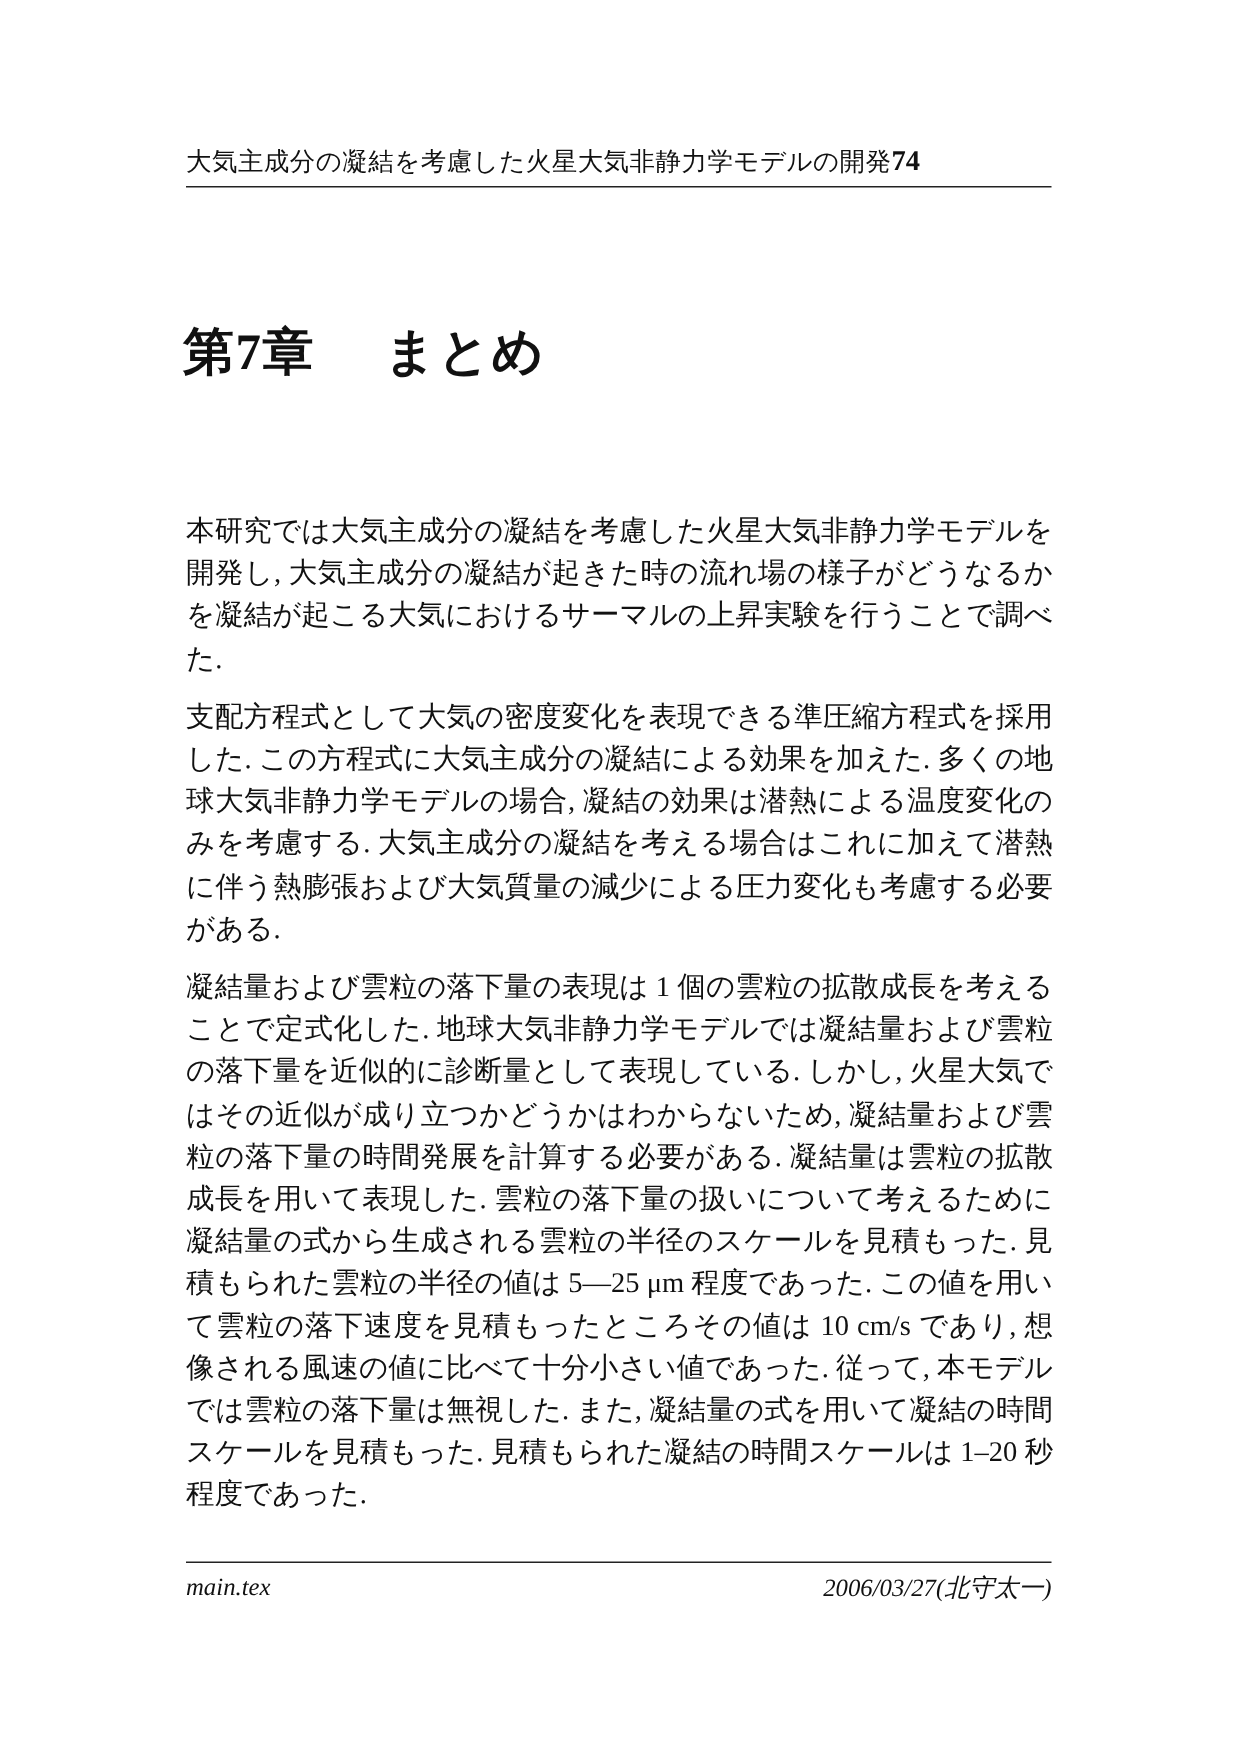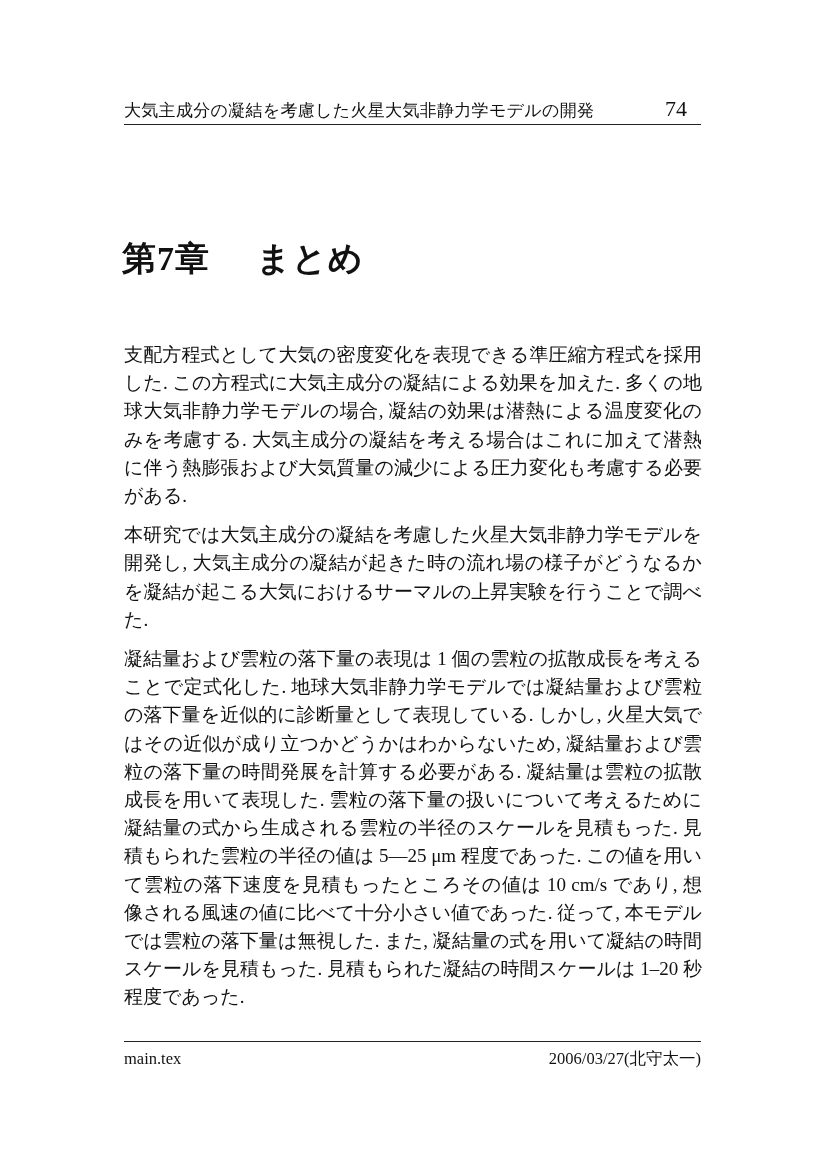--- a/index.html
+++ b/index.html
@@ -14,48 +14,47 @@
     background: #ffffff;
     color: #111111;
     font-family: "Liberation Serif", "DejaVu Serif", serif;
     overflow: hidden;
   }
 
   
   .header {
     position: absolute;
     left: 124px;
-    right: 139px;
+    right: 125px;
     top: 96px;
     display: flex;
-    justify-content: space-between;
     align-items: baseline;
   }
   .header-title {
     font-size: 17px;
     letter-spacing: 0.3px;
   }
   .header-page {
-    font-size: 22px;
-    font-weight: normal;
+    font-size: 19px;
+    font-weight: bold;
   }
   .header-rule {
     position: absolute;
     left: 124px;
     right: 125px;
     top: 124px;
     height: 0;
     border-top: 1.4px solid #222222;
   }
 
   
   .chapter {
     position: absolute;
     left: 122px;
-    top: 236px;
+    top: 212px;
     margin: 0;
     font-family: "Liberation Sans", "DejaVu Sans", sans-serif;
     font-weight: bold;
     font-size: 34px;
     letter-spacing: 1px;
     white-space: nowrap;
   }
   .chapter .chapter-number {
     font-family: "Liberation Serif", "DejaVu Serif", serif;
     font-weight: bold;
@@ -89,43 +88,44 @@
     height: 0;
     border-top: 1.2px solid #222222;
   }
   .footer {
     position: absolute;
     left: 124px;
     right: 125px;
     top: 1048px;
     display: flex;
     justify-content: space-between;
-    align-items: center;
+    align-items: flex-start;
     font-size: 16.5px;
+    font-style: italic;
   }
 </style>
 </head>
 <body>
 
 <div class="page">
 
   <div class="header">
     <span class="header-title">大気主成分の凝結を考慮した火星大気非静力学モデルの開発</span>
     <span class="header-page">74</span>
   </div>
   <div class="header-rule"></div>
 
   <h1 class="chapter">
     <span><span>第</span><span class="chapter-number">7</span><span>章</span></span>
     <span class="chapter-title">まとめ</span>
   </h1>
 
   <div class="body-text">
+    <p>本研究では大気主成分の凝結を考慮した火星大気非静力学モデルを開発し, 大気主成分の凝結が起きた時の流れ場の様子がどうなるかを凝結が起こる大気におけるサーマルの上昇実験を行うことで調べた.</p>
     <p>支配方程式として大気の密度変化を表現できる準圧縮方程式を採用した. この方程式に大気主成分の凝結による効果を加えた. 多くの地球大気非静力学モデルの場合, 凝結の効果は潜熱による温度変化のみを考慮する. 大気主成分の凝結を考える場合はこれに加えて潜熱に伴う熱膨張および大気質量の減少による圧力変化も考慮する必要がある.</p>
-    <p>本研究では大気主成分の凝結を考慮した火星大気非静力学モデルを開発し, 大気主成分の凝結が起きた時の流れ場の様子がどうなるかを凝結が起こる大気におけるサーマルの上昇実験を行うことで調べた.</p>
     <p>凝結量および雲粒の落下量の表現は 1 個の雲粒の拡散成長を考えることで定式化した. 地球大気非静力学モデルでは凝結量および雲粒の落下量を近似的に診断量として表現している. しかし, 火星大気ではその近似が成り立つかどうかはわからないため, 凝結量および雲粒の落下量の時間発展を計算する必要がある. 凝結量は雲粒の拡散成長を用いて表現した. 雲粒の落下量の扱いについて考えるために凝結量の式から生成される雲粒の半径のスケールを見積もった. 見積もられた雲粒の半径の値は 5—25 μm 程度であった. この値を用いて雲粒の落下速度を見積もったところその値は 10 cm/s であり, 想像される風速の値に比べて十分小さい値であった. 従って, 本モデルでは雲粒の落下量は無視した. また, 凝結量の式を用いて凝結の時間スケールを見積もった. 見積もられた凝結の時間スケールは 1–20 秒程度であった.</p>
 
   </div>
 
   <div class="footer-rule"></div>
   <div class="footer">
     <span>main.tex</span>
     <span>2006/03/27(北守太一)</span>
   </div>
 

